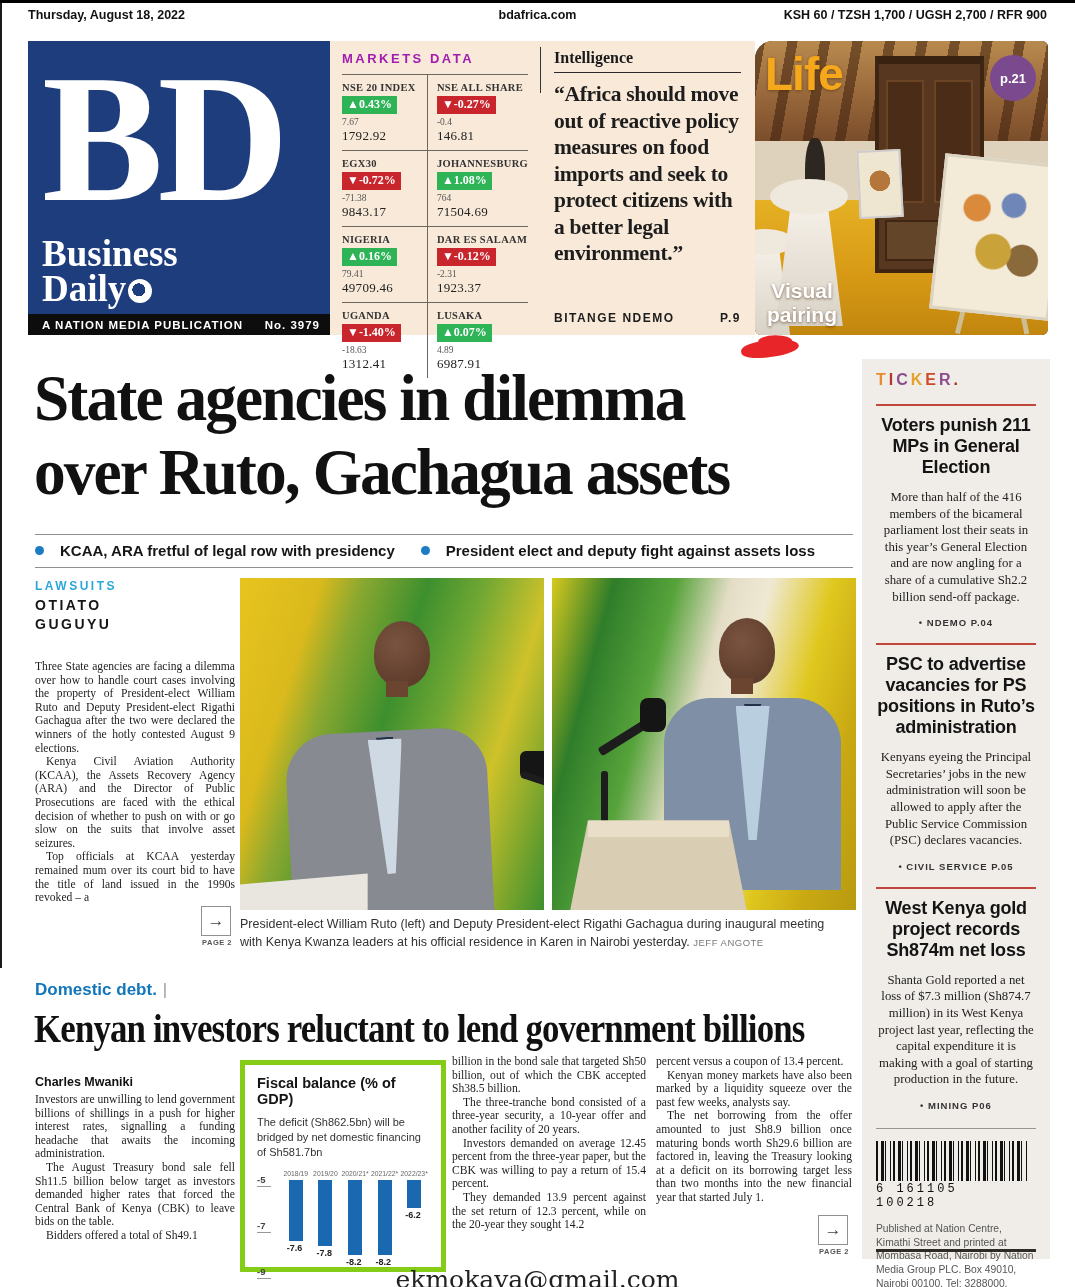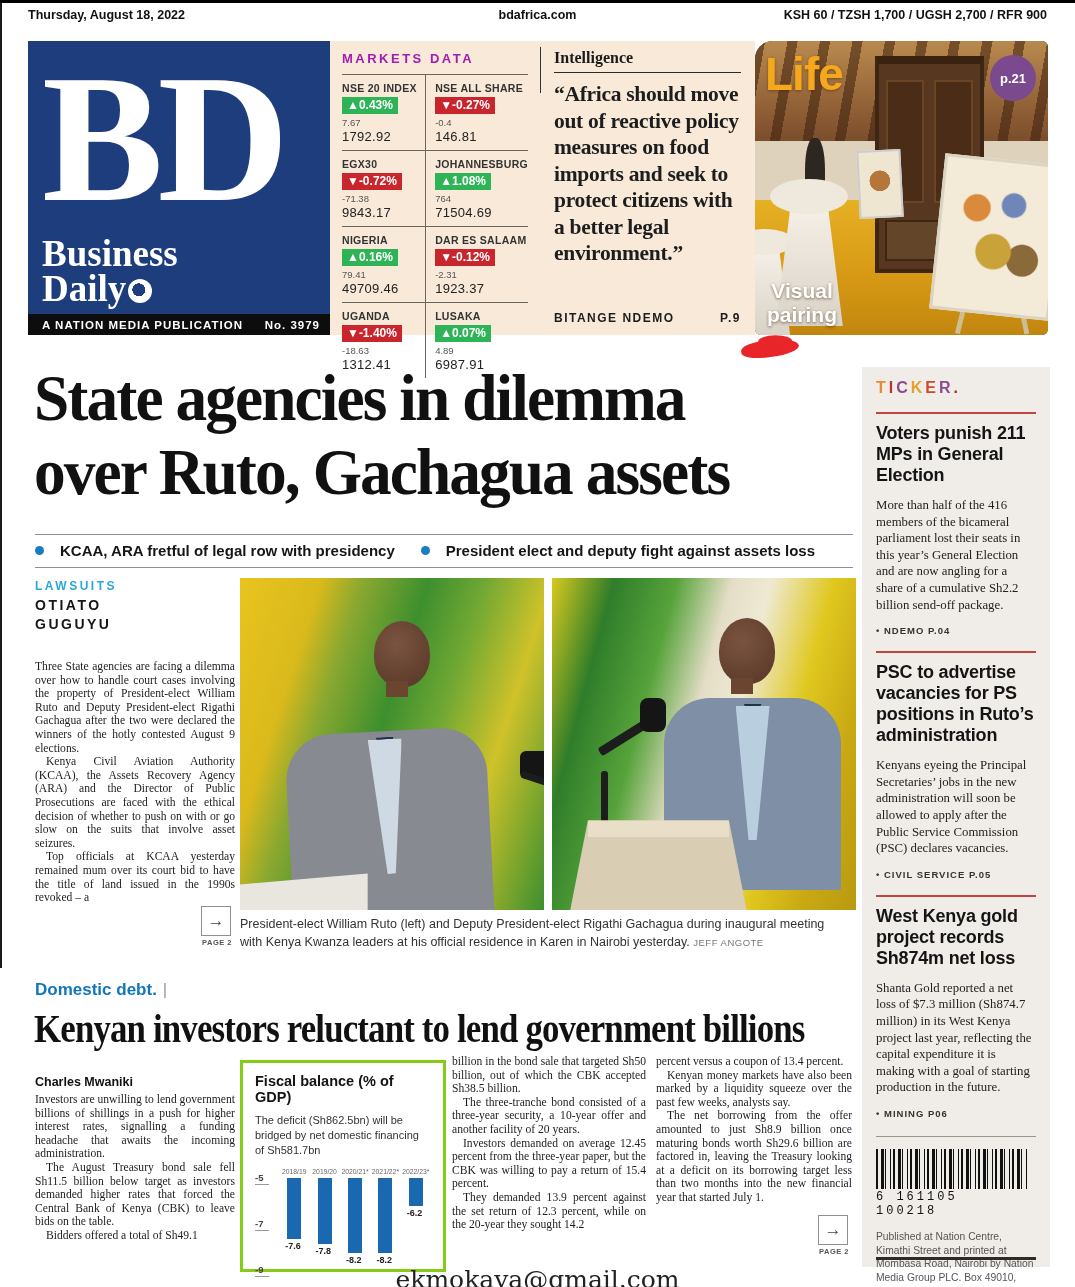--- a/index.html
+++ b/index.html
@@ -22,21 +22,21 @@
   .bd-letters { font-family:"Liberation Serif",serif; font-weight:bold; font-size:182px; line-height:160px; letter-spacing:-6px; padding:18px 0 0 14px; }
   .bd-name { font-family:"Liberation Serif",serif; font-weight:bold; font-size:37px; line-height:35px; padding:0 0 8px 14px; margin-top:auto; }
   .bd-globe { display:inline-block; width:24px; height:24px; background:#fff; border-radius:50%; vertical-align:-2px; margin-left:2px;
     background-image:radial-gradient(circle at 45% 45%, #1e3d7d 34%, transparent 35%); }
   .bd-bar { background:#0d0d0d; color:#fff; font-size:11.5px; font-weight:bold; letter-spacing:1px; display:flex; justify-content:space-between; padding:5px 10px 4px 14px; }
 
   .cream { background:#f8e9d8; }
   
   .markets { width:210px; padding:10px 12px 6px; position:relative; }
   .mk-title { font-size:13px; font-weight:bold; letter-spacing:2.5px; color:#a21caf; }
-  .mk-grid { display:grid; grid-template-columns:1fr 1fr; border-top:1px solid #6b675e; margin-top:8px; }
+  .mk-grid { display:grid; grid-template-columns:1fr 1fr; border-top:1px solid #6b675e; margin-top:8px;font-family:Liberation Serif, serif; }
   .mkt { padding:7px 0 6px; border-bottom:1px solid #6b675e; }
   .mkt:nth-child(7), .mkt:nth-child(8) { border-bottom:none; }
   .mkt:nth-child(even) { border-left:1px solid #6b675e; padding-left:9px; }
   .mkt-name { font-size:10.5px; font-weight:bold; color:#333; letter-spacing:.3px; white-space:nowrap; }
   .mkt-badge { display:inline-block; margin-top:3px; padding:1px 5px 2px; font-size:12px; font-weight:bold; color:#fff; }
   .mkt-badge.up { background:#2eb457; }
   .mkt-badge.down { background:#c8252c; }
   .mkt-delta { font-size:9.5px; color:#555; margin-top:3px; }
   .mkt-value { font-size:13px; color:#222; margin-top:1px; letter-spacing:.3px; }
 
@@ -128,23 +128,23 @@
   .mic-head { position:absolute; background:#151515; border-radius:6px; }
   .mic-rod { position:absolute; background:#1d1d1d; border-radius:3px; }
   .podium-l { position:absolute; bottom:0; left:0; width:42%; height:11%; background:#e9e6df; clip-path:polygon(0 30%,100% 0,100% 100%,0 100%); }
   .podium-g { position:absolute; bottom:0; left:6%; width:58%; height:27%; background:#d9cdb4; clip-path:polygon(10% 0,90% 0,100% 100%,0 100%); }
   .podium-g::after { content:""; position:absolute; top:0; left:10%; width:80%; height:18%; background:#e9dfc9; }
 
   .lead-caption { position:absolute; left:240px; top:913px; width:606px; font-size:12.5px; line-height:17.5px; color:#333; }
   .credit { font-size:9.5px; color:#777; letter-spacing:.5px; }
 
   
-  .ticker { position:absolute; left:862px; top:364px; width:188px; height:900px; background:#f0ede8; padding:12px 14px; }
+  .ticker { position:absolute; left:862px; top:356px; width:188px; height:900px; background:#f0ede8; padding:12px 14px; }
   .ticker-title { font-size:16px; font-weight:bold; letter-spacing:3px; }
-  .ticker-item { border-top:2px solid #c0453c; margin-top:15px; padding-top:9px; }
+  .ticker-item { border-top:2px solid #c0453c; margin-top:15px; padding-top:9px;text-align:center; }
   .ti-head { font-size:18px; line-height:21px; font-weight:bold; color:#141414; letter-spacing:-.2px; }
   .ti-body { font-family:"Liberation Serif",serif; font-size:12.8px; line-height:16.6px; color:#222; margin-top:11px; }
   .ti-tag { font-size:9.5px; font-weight:bold; letter-spacing:1px; color:#333; margin-top:12px; }
   .ticker-div { border-top:1px solid #9a968e; margin-top:17px; }
   .barcode-wrap { margin-top:12px; width:152px; }
   .barcode { height:40px;
     background:repeating-linear-gradient(90deg,#111 0 2px,transparent 2px 5px,#111 5px 8px,transparent 8px 9px,#111 9px 10px,transparent 10px 14px,#111 14px 15px,transparent 15px 17px); }
   .barcode-num { font-family:"Liberation Mono",monospace; font-size:12px; letter-spacing:3px; color:#111; margin-top:1px; }
   .publisher { font-size:10.3px; line-height:13.8px; color:#555; margin-top:12px; }
   .ticker-endbar { position:absolute; left:14px; right:14px; bottom:7px; height:3px; background:#2e2a26; }
@@ -153,21 +153,21 @@
   .sec-kicker { position:absolute; left:35px; top:977px; font-size:17px; font-weight:bold; color:#1176bc; }
   .sec-kicker .vbar { color:#9a9a9a; font-weight:normal; margin-left:6px; }
   .sec-headline { position:absolute; left:34px; top:1001px; width:830px; font-family:"Liberation Serif",serif; font-weight:bold;
     font-size:41px; letter-spacing:-1px; color:#111; white-space:nowrap; transform:scaleX(.85); transform-origin:0 50%; }
   .sec-byline { position:absolute; left:35px; top:1072px; font-size:12.5px; font-weight:bold; color:#111; }
   .sec-col1 { position:absolute; left:35px; top:1090px; width:200px; }
   .sec-col2 { position:absolute; left:452px; top:1052px; width:194px; }
   .sec-col3 { position:absolute; left:656px; top:1052px; width:196px; }
 
   
-  .chart { position:absolute; left:240px; top:1057px; width:206px; height:212px; background:#fff; border:3px solid #84cc16; padding:10px 12px 6px; }
+  .chart { position:absolute; left:240px; top:1057px; width:206px; height:212px; background:#fff; border:5px solid #84cc16; padding:10px 12px 6px; }
   .ch-title { font-size:14.5px; font-weight:bold; color:#141414; }
   .ch-sub { font-size:11px; line-height:15px; color:#333; margin-top:8px; }
   .ch-plot { position:relative; margin-top:10px; height:118px; }
   .ch-yaxis { position:absolute; left:0; top:10px; bottom:14px; width:22px; }
   .ch-ytick { position:absolute; left:0; width:100%; font-size:9.5px; font-weight:bold; color:#444; }
   .ch-ytick::after { content:""; position:absolute; left:0; top:12px; width:14px; height:1px; background:#999; }
   .ch-bars { position:absolute; left:24px; right:0; top:0; bottom:14px; display:flex; }
   .bar-col { flex:1; position:relative; }
   .bar-cat { position:absolute; top:0; left:50%; transform:translateX(-50%); font-size:6.8px; color:#666; white-space:nowrap; }
   .bar-zone { position:absolute; left:0; right:0; top:10px; bottom:0; }

